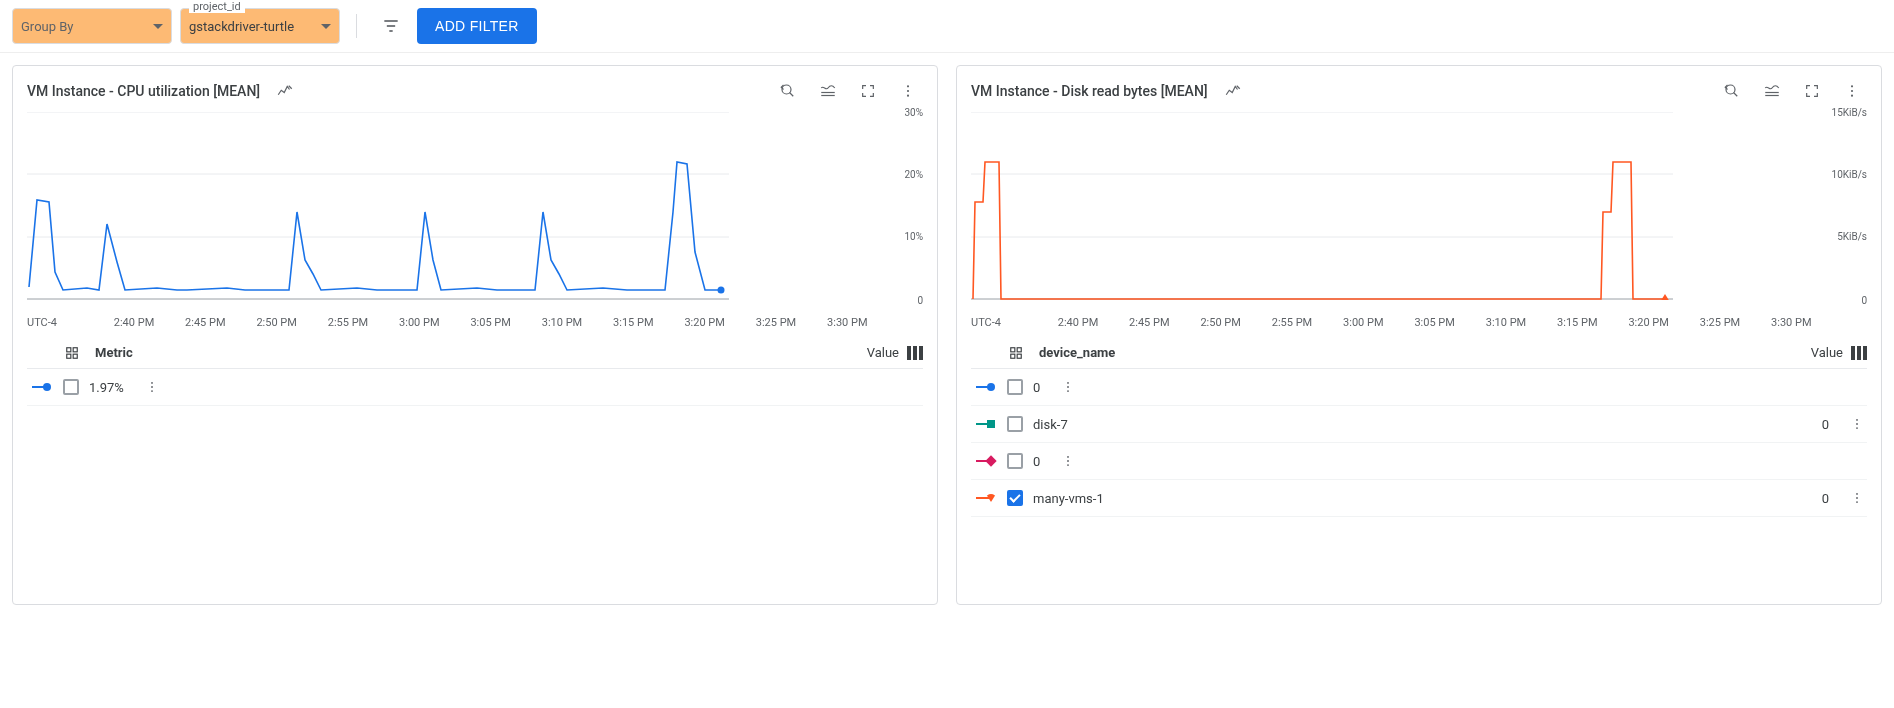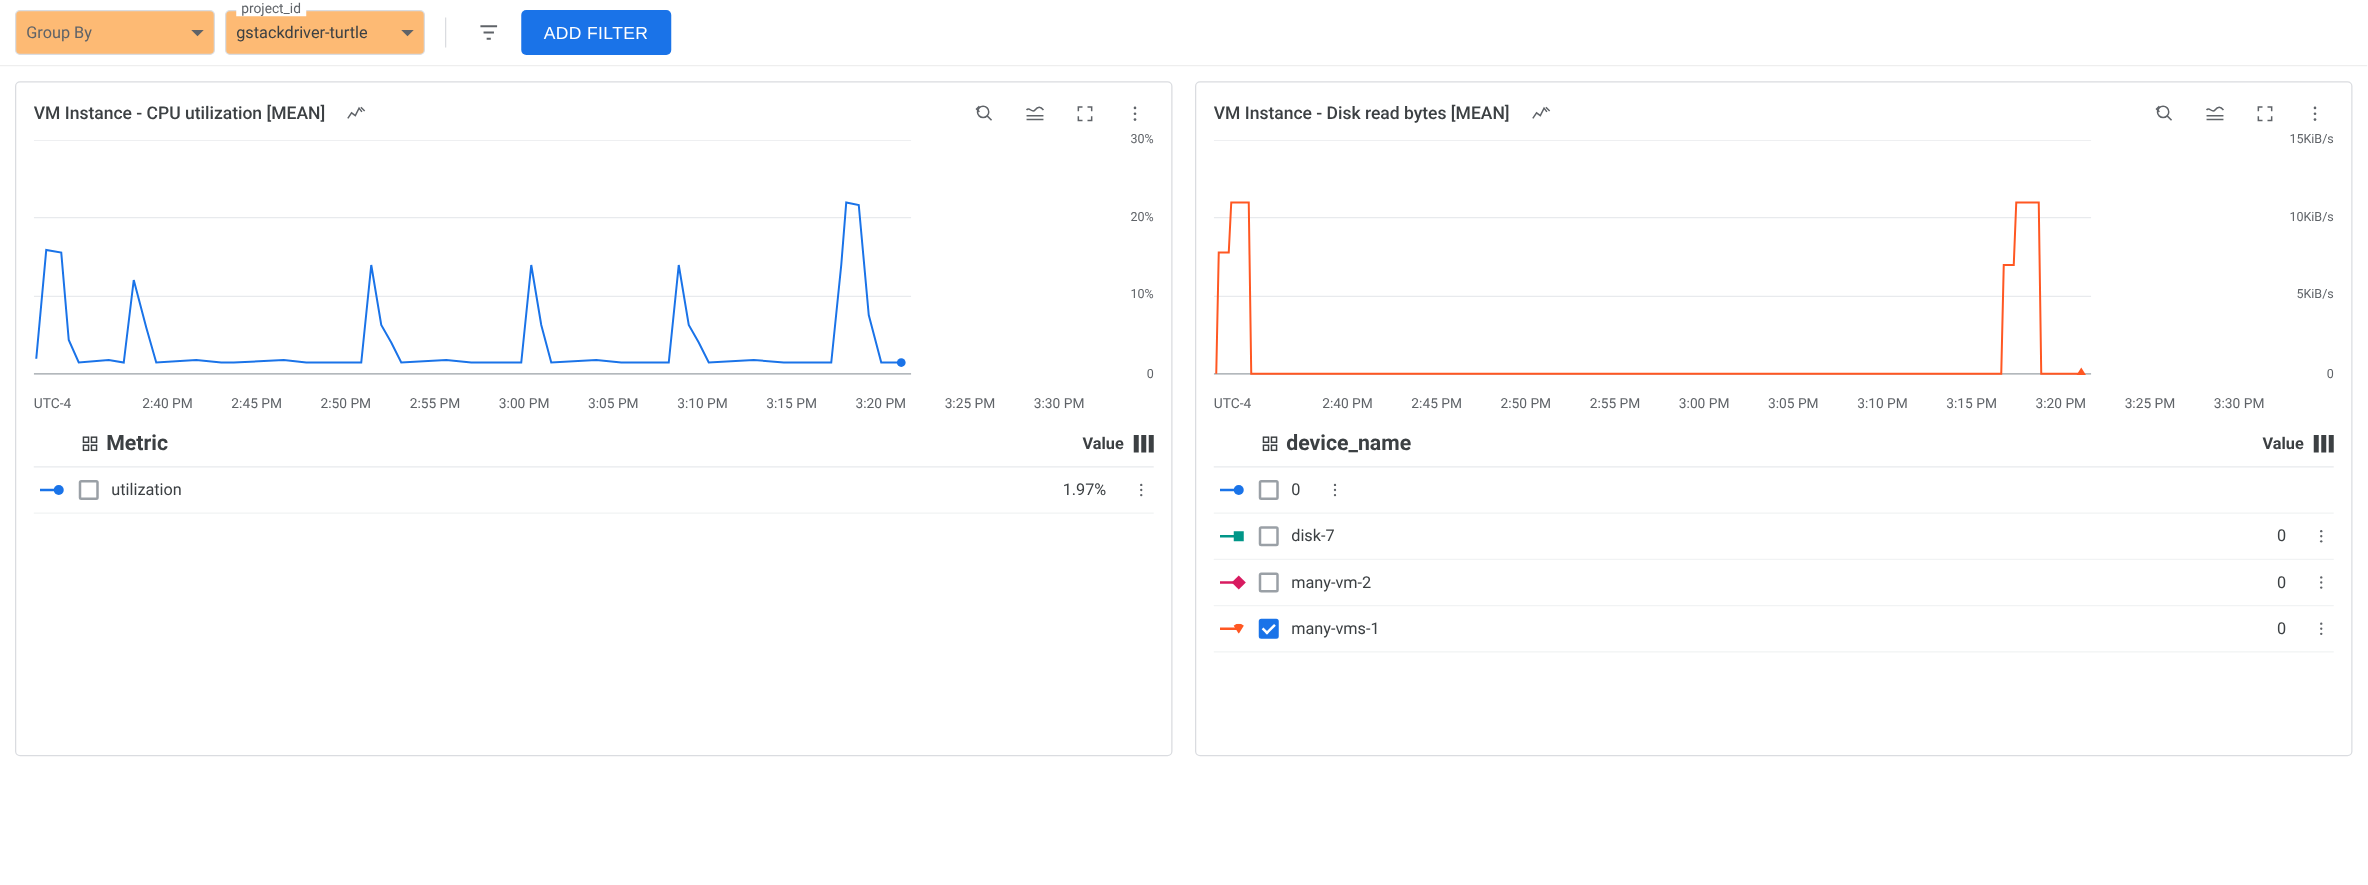--- a/index.html
+++ b/index.html
@@ -20,22 +20,22 @@
   .card-title{font-weight:500;font-size:14px;color:#3c4043}
   .head-spacer{flex:1}
   .tool-icon{width:30px;height:30px;display:flex;align-items:center;justify-content:center;color:#5f6368;cursor:pointer}
   .chart-wrap{position:relative;height:200px;margin:6px 0 4px}
   .chart-svg{position:absolute;left:0;bottom:12px;width:702px;height:188px}
   .ylabels{position:absolute;right:0;top:0;height:188px;width:40px}
   .ylabels span{position:absolute;right:0;font-size:10px;color:#5f6368;transform:translateY(-50%)}
   .xaxis{display:flex;margin-top:4px;padding-right:40px}
   .xaxis span{font-size:11px;color:#5f6368;flex:0 0 auto}
   .legend-head{display:flex;align-items:center;padding:8px 0;margin-top:8px;border-bottom:1px solid #e8eaed}
-  .legend-head .lbl{display:flex;align-items:center;gap:6px;font-weight:700;font-size:17px;margin-left:38px}
-  .legend-head .val-lbl{font-weight:700;font-size:13px;margin-right:8px}
+  .legend-head .lbl{display:flex;align-items:center;gap:16px;font-weight:700;font-size:13px;margin-left:38px}
+  .legend-head .val-lbl{font-weight:400;font-size:13px;margin-right:8px}
   .legend-row{display:flex;align-items:center;padding:10px 0;border-bottom:1px solid #f1f3f4}
   .swatch{width:26px;display:flex;align-items:center;justify-content:center}
   .swatch-line{width:16px;height:2px;position:relative;background:currentColor}
   .swatch-line::after{content:"";position:absolute;right:-3px;top:-3px;width:8px;height:8px;background:currentColor;border-radius:50%}
   .swatch-line.sq::after{border-radius:0}
   .swatch-line.dm::after{transform:rotate(45deg);border-radius:0}
   .swatch-line.tr::after{width:0;height:0;background:none;border-left:5px solid transparent;border-right:5px solid transparent;border-top:8px solid currentColor;top:-3px;right:-4px}
   .chk{width:16px;height:16px;border:2px solid #9aa0a6;border-radius:2px;margin:0 10px;cursor:pointer;display:flex;align-items:center;justify-content:center}
   .chk.checked{background:#1a73e8;border-color:#1a73e8}
   .chk.checked::after{content:"";width:4px;height:8px;border:solid #fff;border-width:0 2px 2px 0;transform:rotate(45deg);margin-top:-2px}
@@ -158,21 +158,20 @@
           <span></span>
           <span></span>
         </span>
     </div>
     <div id="legend-0">
         <div class="legend-row">
           <div class="swatch">
             <div class="swatch-line " style="color: rgb(26, 115, 232);"></div>
           </div>
           <div class="chk"></div>
-          <div class="legend-name">utilization</div>
           <div class="legend-val">1.97%</div>
           <div class="more-dots">
             <svg width="14" height="14" viewBox="0 0 24 24" fill="currentColor">
               <circle cx="12" cy="5" r="1.6"></circle>
               <circle cx="12" cy="12" r="1.6"></circle>
               <circle cx="12" cy="19" r="1.6"></circle>
             </svg>
           </div>
         </div>
       </div>
@@ -294,21 +293,20 @@
               <circle cx="12" cy="12" r="1.6"></circle>
               <circle cx="12" cy="19" r="1.6"></circle>
             </svg>
           </div>
         </div>
         <div class="legend-row">
           <div class="swatch">
             <div class="swatch-line dm" style="color: rgb(216, 27, 96);"></div>
           </div>
           <div class="chk"></div>
-          <div class="legend-name">many-vm-2</div>
           <div class="legend-val">0</div>
           <div class="more-dots">
             <svg width="14" height="14" viewBox="0 0 24 24" fill="currentColor">
               <circle cx="12" cy="5" r="1.6"></circle>
               <circle cx="12" cy="12" r="1.6"></circle>
               <circle cx="12" cy="19" r="1.6"></circle>
             </svg>
           </div>
         </div>
         <div class="legend-row">

